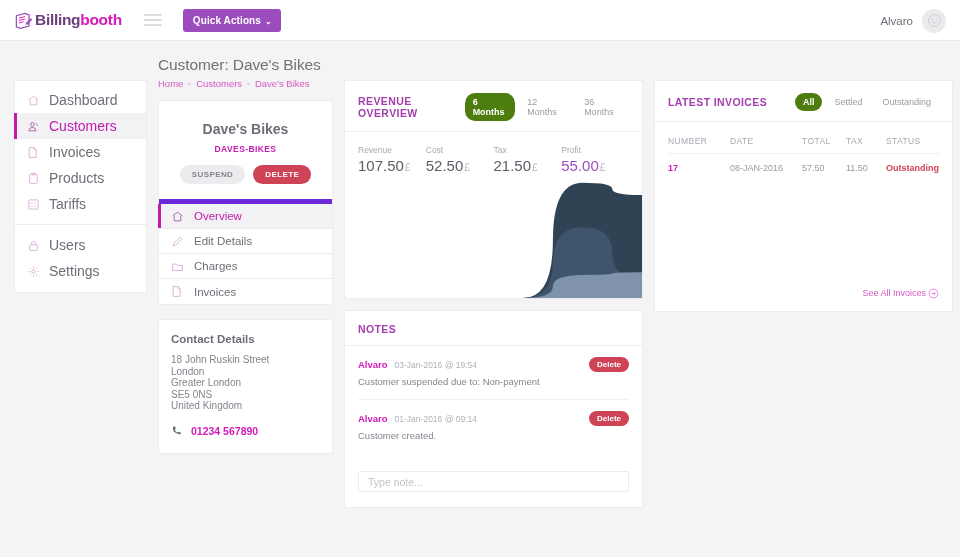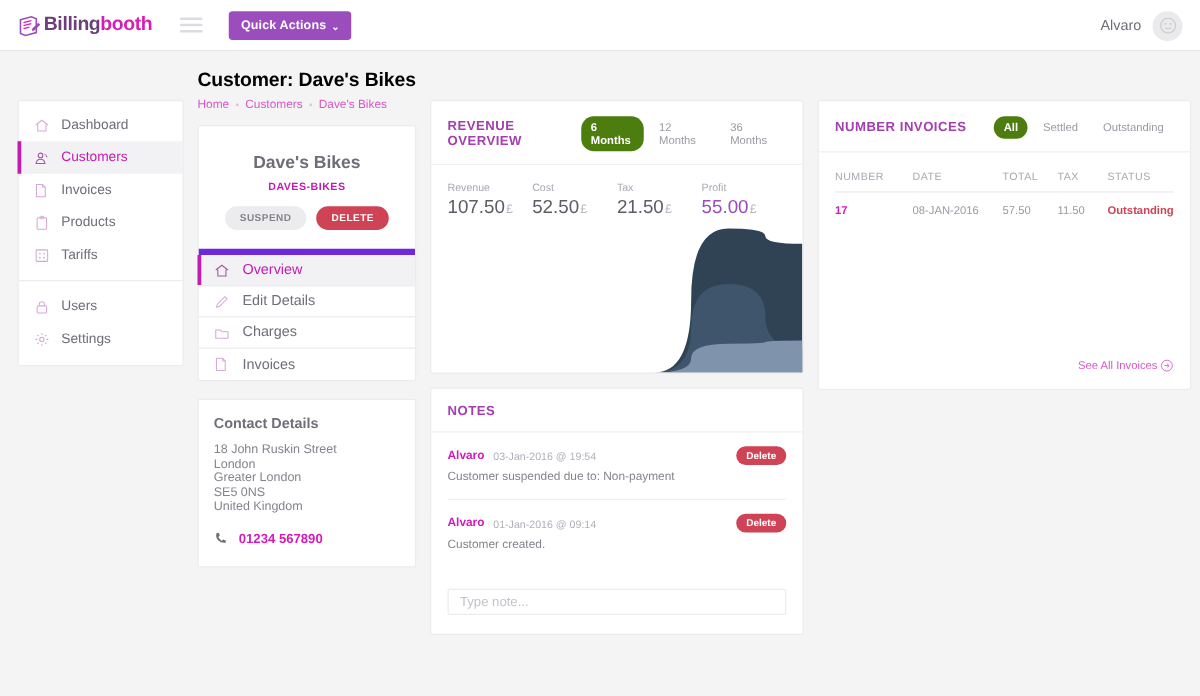--- a/index.html
+++ b/index.html
@@ -53,34 +53,34 @@
   
   .sidebar {
     width: 133px; flex: none; background:#fff;
     border: 1px solid #ececee; border-radius: 2px;
     padding: 6px 0 8px 0; align-self:flex-start;
     margin-top: 24px;
   }
   .nav-item {
     display:flex; align-items:center; gap:9px;
     height: 26px; padding: 0 0 0 12px;
-    font-size: 11px; color: #6e6e78; cursor: pointer;
+    font-size: 14px; color: #6e6e78; cursor: pointer;
     position: relative;
   }
   .nav-item.active { background:#f2f2f4; color:#c21bb0; font-weight:normal; }
   .nav-item.active::before {
     content:''; position:absolute; left:-1px; top:0; bottom:0;
     width: 3px; background:#c21bb0;
   }
   .nav-item .ico { width:13px; height:13px; flex:none; display:block; }
   .nav-sep { height:1px; background:#ececee; margin: 7px 0 7px 0; }
 
   
   .col-cust { width: 175px; flex:none; margin-left: 11px; }
-  .page-title { font-size: 15.5px; color:#000000; font-weight:bold; letter-spacing:-0.1px; }
+  .page-title { font-size: 15.5px; color:#737373; font-weight:normal; letter-spacing:-0.1px; }
   .breadcrumb { margin-top: 4px; font-size: 9.5px; display:flex; align-items:center; gap:5px; }
   .breadcrumb a { color:#d857c7; text-decoration:none; cursor:pointer; }
   .breadcrumb .bdot { color:#e3bfe0; font-size:8px; }
 
   .card { background:#fff; border:1px solid #ececee; border-radius:2px; }
   .cust-card { margin-top: 11px; }
   .cust-head { padding: 20px 10px 15px 10px; text-align:center; }
   .cust-name { font-size: 14px; color:#6e6e78; font-weight:bold; }
   .cust-code { margin-top: 7px; font-size: 8.5px; font-weight:bold; color:#c21bb0; letter-spacing:0.4px; }
   .cust-btns { margin-top: 11px; display:flex; justify-content:center; gap: 8px; }
@@ -401,21 +401,21 @@
       </div>
       <div class="note-input-wrap">
         <input class="note-input" type="text" placeholder="Type note..." style="">
       </div>
     </div>
   </div>
 
   <div class="col-right">
     <div class="card inv-card">
       <div class="panel-head">
-        <div class="panel-title">NUMBER INVOICES</div>
+        <div class="panel-title">LATEST INVOICES</div>
         <div class="seg">
           <span class="on">All</span>
           <span>Settled</span>
           <span>Outstanding</span>
         </div>
       </div>
 
       <div class="inv-body">
         <table class="inv-table">
           <thead>

